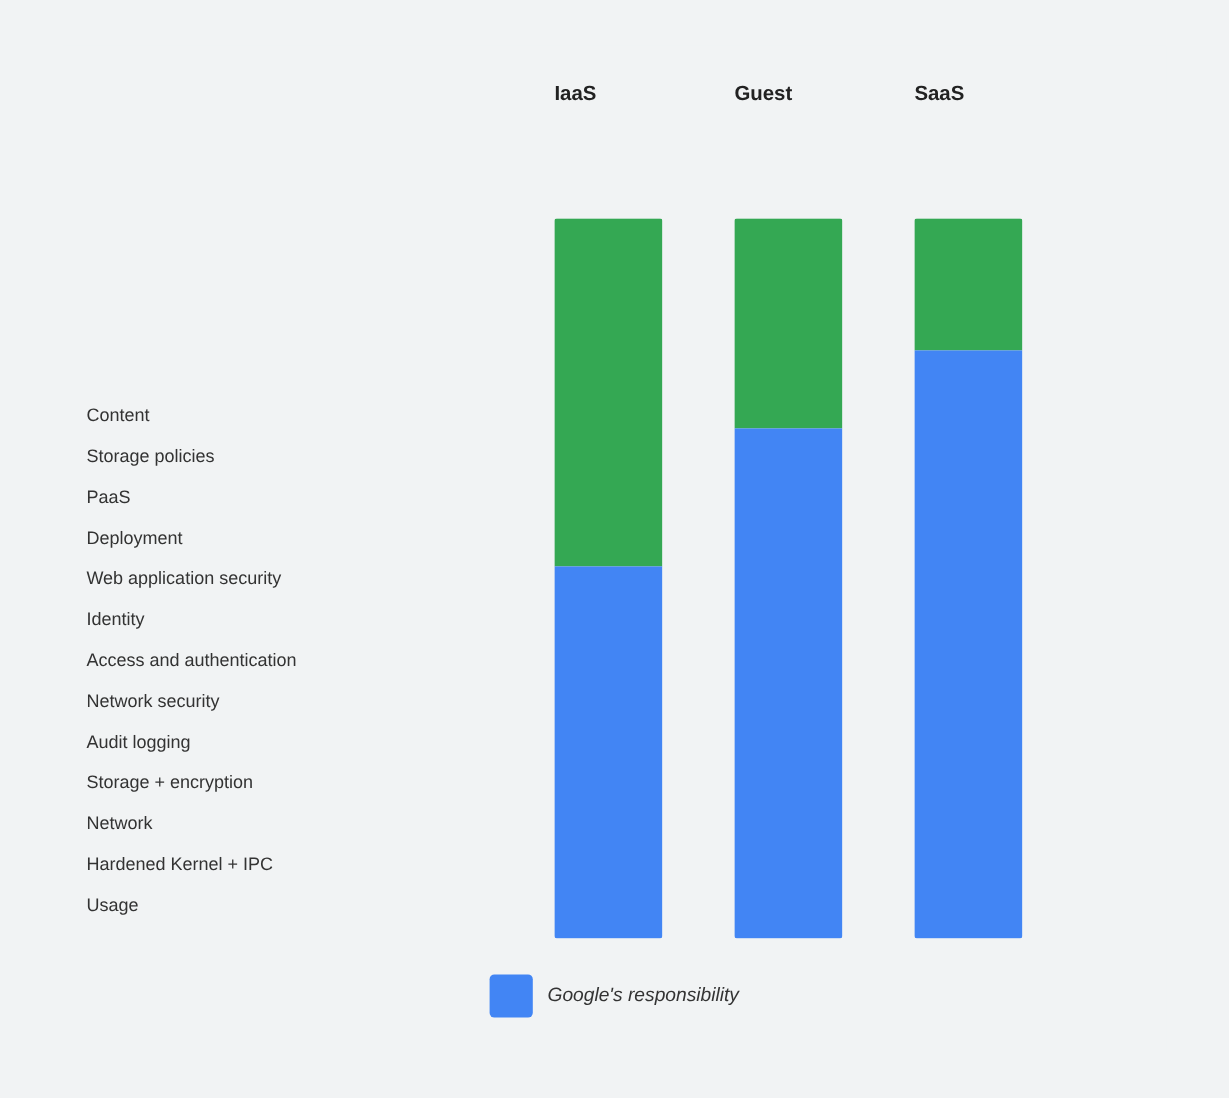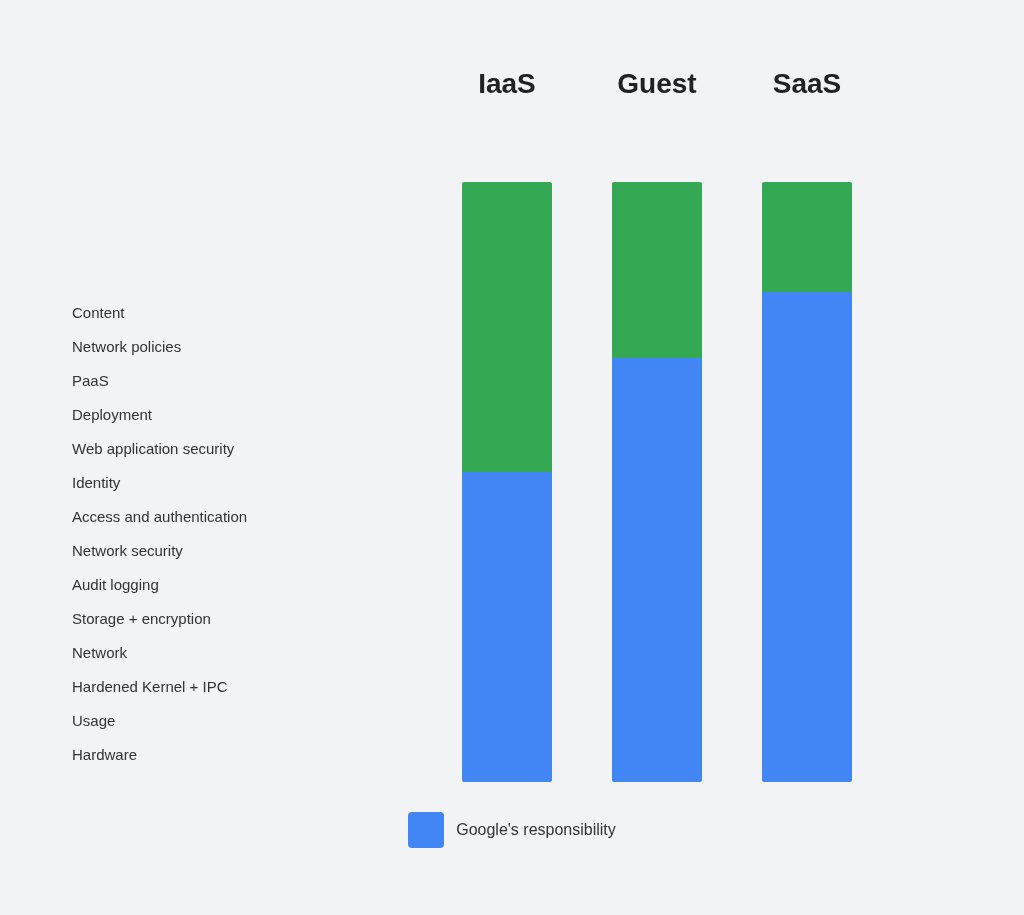--- a/index.html
+++ b/index.html
@@ -75,32 +75,33 @@
     .headers-row {
       display: flex;
       margin-left: 270px;
       gap: 60px;
       justify-content: center;
       padding-left: 20px;
       margin-bottom: 4px;
     }
     .header-cell {
       width: 90px;
-      text-align: center;
-      font-size: 28px;
+      text-align: left;
+      font-size: 17px;
       font-weight: 700;
       color: #222;
     }
     .legend {
       display: flex;
       align-items: flex-start;
       justify-content: center;
       gap: 56px;
       margin-top: 30px;
       padding-bottom: 10px;
+      font-style: italic;
     }
     .legend-item {
       display: flex;
       align-items: center;
       gap: 12px;
       font-size: 16px;
       color: #333;
     }
     .legend-box {
       width: 36px;
@@ -118,33 +119,32 @@
   <div class="headers-row">
     <div class="header-cell">IaaS</div>
     <div class="header-cell">Guest</div>
     <div class="header-cell">SaaS</div>
   </div>
 
   <div class="chart-area">
 
     <div class="labels-column">
       <div class="label-item">Content</div>
-      <div class="label-item">Network policies</div>
+      <div class="label-item">Storage policies</div>
       <div class="label-item">PaaS</div>
       <div class="label-item">Deployment</div>
       <div class="label-item">Web application security</div>
       <div class="label-item">Identity</div>
       <div class="label-item">Access and authentication</div>
       <div class="label-item">Network security</div>
       <div class="label-item">Audit logging</div>
       <div class="label-item">Storage + encryption</div>
       <div class="label-item">Network</div>
       <div class="label-item">Hardened Kernel + IPC</div>
       <div class="label-item">Usage</div>
-      <div class="label-item">Hardware</div>
     </div>
 
     <div class="bars-section">
 
       <div class="bar-wrapper">
         <div class="bar" style="height: 600px;">
           <div class="bar-green" style="height: 290px;"></div>
           <div class="bar-blue" style="height: 310px;"></div>
         </div>
       </div>

